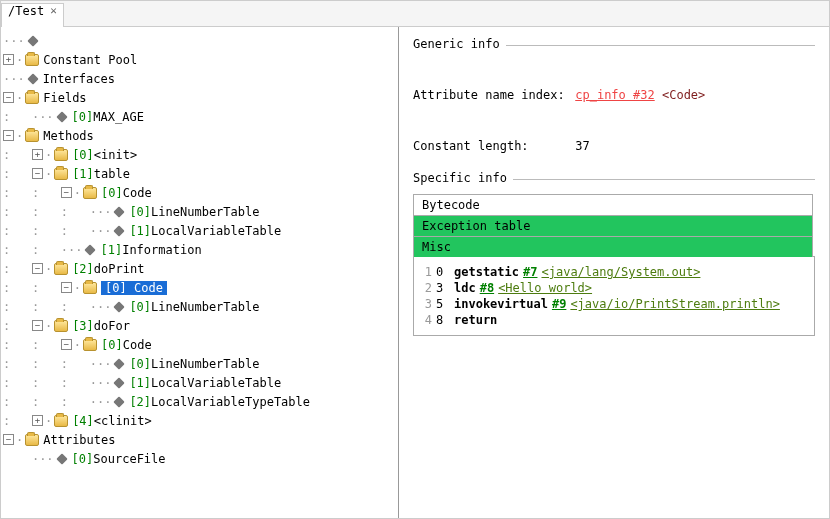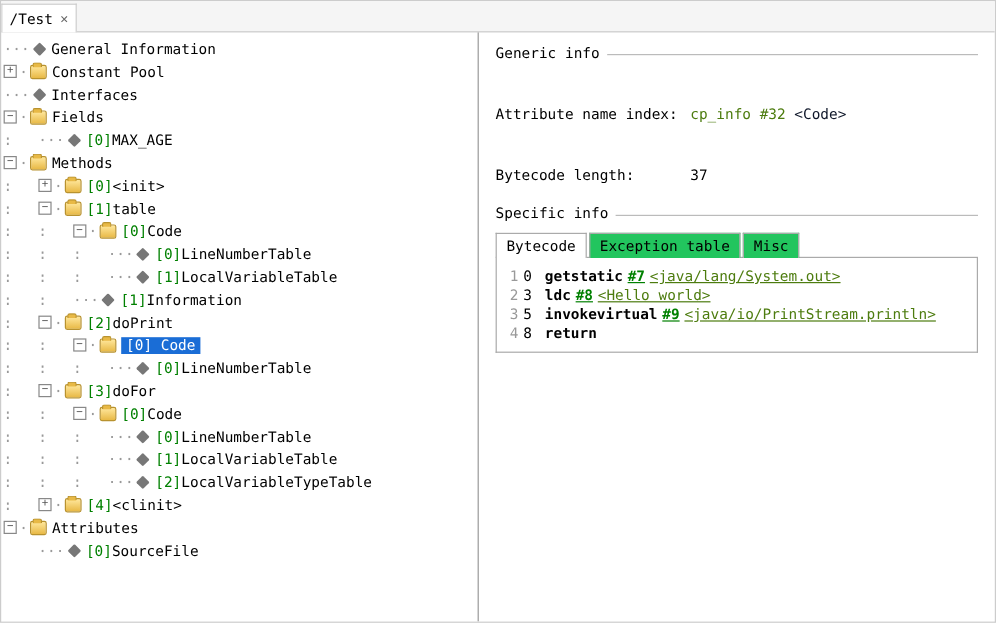--- a/index.html
+++ b/index.html
@@ -20,21 +20,21 @@
   display: flex;
   align-items: flex-end;
 }
 .tab {
   height: 24px;
   padding: 0 6px;
   background: #fff;
   border: 1px solid #ccc;
   border-bottom: none;
   display: flex;
-  align-items: center;
+  align-items: flex-start;
   gap: 6px;
   position: relative;
   top: 1px;
 }
 .tab .close { color: #666; font-size: 11px; }
 .split {
   display: flex;
   height: calc(100% - 26px);
 }
 .tree-pane {
@@ -125,26 +125,27 @@
 }
 .section-line {
   border-top: 1px solid #bbb;
   position: absolute;
   top: 8px;
   left: 0; right: 0;
   z-index: 0;
 }
 .attr-row { margin: 10px 0; }
 .attr-label { display: inline-block; width: 155px; margin-top: 27px; }
-.link { color: #4d7c0f; }
-.red { color: #0f172a; }
+.link { color: #ef4444; text-decoration: underline; }
+.red { color: #7f1d1d; }
 .tabs2 {
   display: flex;
   border-bottom: 1px solid #aaa;
   margin-top: 8px;
+  flex-direction: column;
 }
 .tab2 {
   padding: 3px 8px;
   border: 1px solid #aaa;
   border-bottom: none;
   background: #22c55e;
   margin-right: 2px;
   position: relative;
   top: 1px;
 }
@@ -172,21 +173,20 @@
   </div>
 </div>
 
 <div class="split">
   <div class="tree-pane">
     <div class="tree">
 
       <div class="node">
         <span class="dotline">···</span>
           <span class="leaf-icon"></span>
-          <span>General Information</span>
       </div>
 
       <div class="node">
         <span class="toggle">+</span>
           <span class="dotline">·</span>
           <span class="folder-icon"></span>
           <span>Constant Pool</span>
       </div>
 
       <div class="node">
@@ -354,21 +354,21 @@
 
     <div class="section">
       <div class="section-line"></div>
       <span class="section-title fieldset-label">Generic info</span>
       <div class="attr-row">
         <span class="attr-label">Attribute name index:</span>
         <a class="link">cp_info #32</a>
         <span class="red">&lt;Code&gt;</span>
       </div>
       <div class="attr-row">
-        <span class="attr-label">Bytecode length:</span>
+        <span class="attr-label">Constant length:</span>
         <span>37</span>
       </div>
     </div>
 
     <div class="section">
       <div class="section-line"></div>
       <span class="section-title fieldset-label">Specific info</span>
 
       <div class="tabs2">
         <div class="tab2 active">Bytecode</div>

